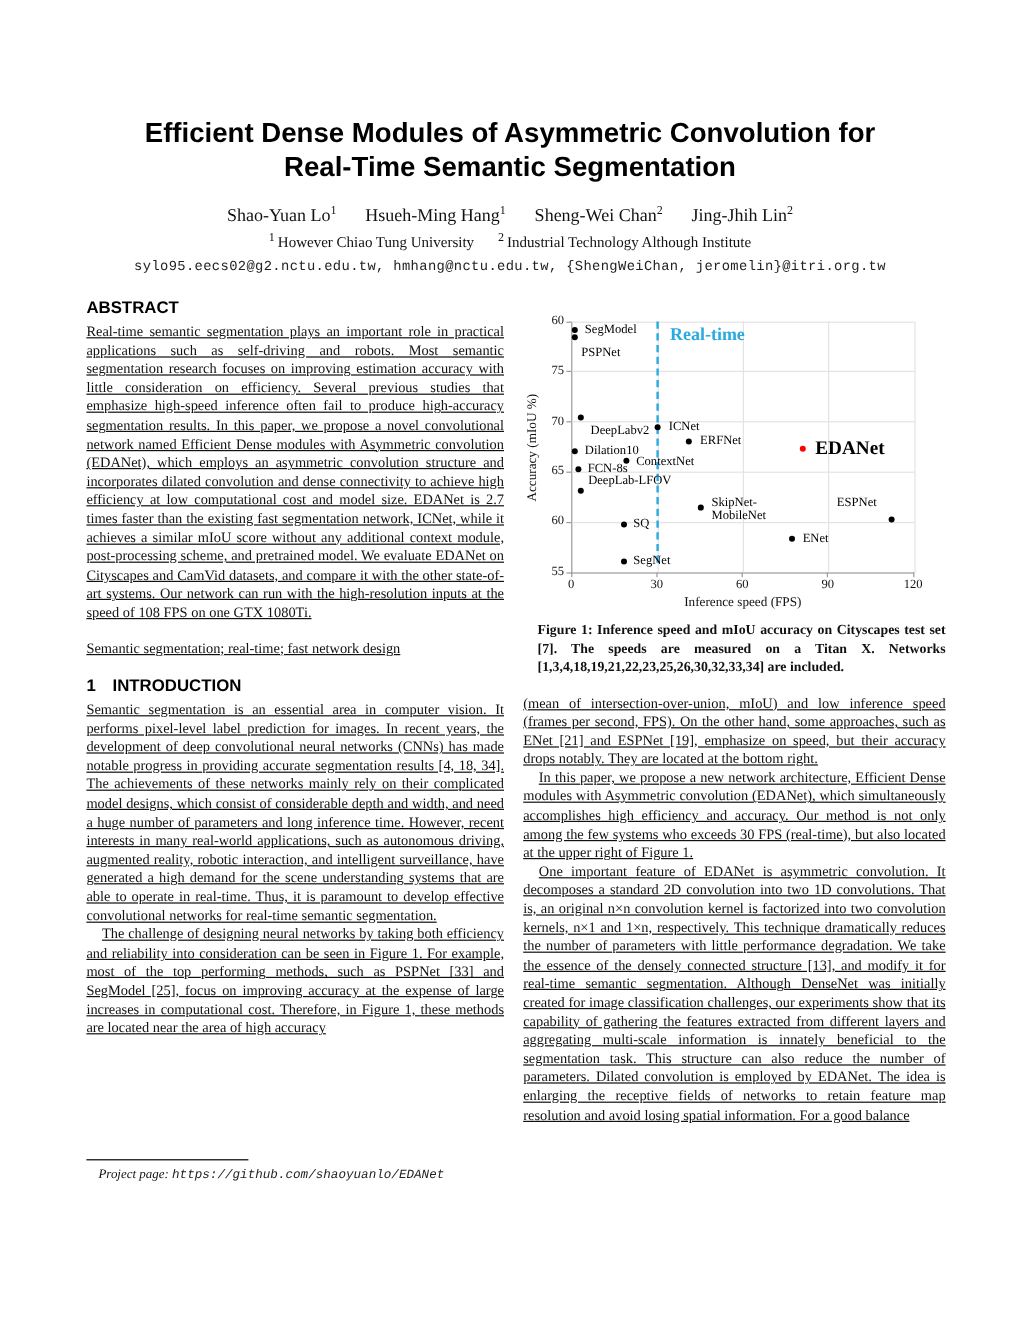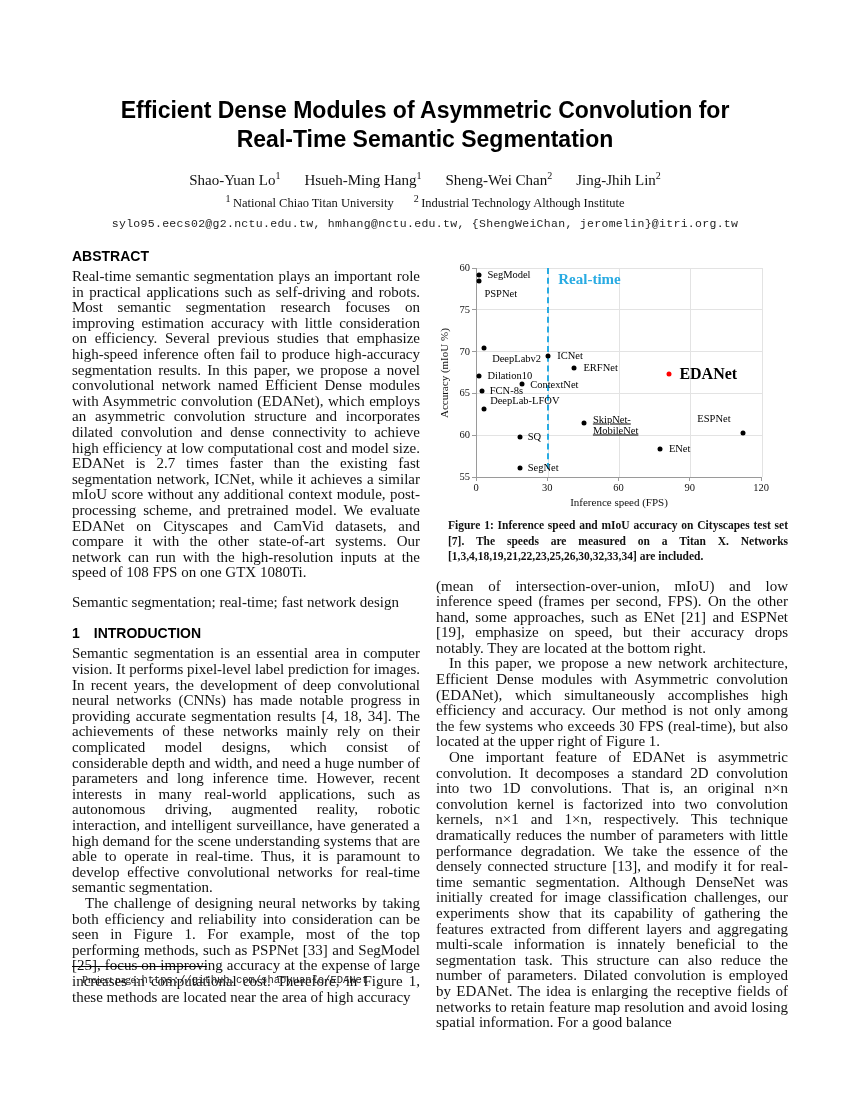--- a/index.html
+++ b/index.html
@@ -16,21 +16,21 @@
   .authors sup, .affils sup { font-size:10px; }
   .affils { margin-top:4px; font-size:12.5px; }
   .affils .affil { margin:0 10px; }
   .emails { margin-top:6px; font-family:"Liberation Mono", monospace; font-size:11.5px; letter-spacing:0.3px; color:#222; }
   
   .col-left  { position:absolute; left:72px;  top:248px; width:348px; }
   .col-right { position:absolute; left:436px; top:248px; width:352px; }
   .sec-heading { font-family:"Liberation Sans", sans-serif; font-weight:bold; font-size:14px; color:#000; margin-bottom:5px; }
   .sec-heading.numbered { margin-top:15px; }
   .sec-heading .hnum { display:inline-block; margin-right:14px; }
-  .body-text { font-size:15px; line-height:15.6px; text-align:justify; }
+  .body-text { font-size:12px; line-height:15.6px; text-align:justify;text-decoration:underline; }
   .indent { text-indent:13px; }
   .keywords-block { margin-top:14px; }
   
   .figure-chart { position:relative; width:352px; height:256px; margin-top:8px; font-family:"Liberation Serif", serif; }
   .chart-plot { position:absolute; left:40px; top:12px; width:286px; height:210px;
                 border-left:1px solid #9a9a9a; border-bottom:1px solid #9a9a9a; }
   .gridline-v { position:absolute; top:0; width:1px; height:100%; background:#e3e3e3; }
   .gridline-h { position:absolute; left:0; height:1px; width:100%; background:#e3e3e3; }
   .rt-line { position:absolute; top:0; height:96%; width:0; border-left:2px dashed #56c1ea; }
   .rt-label { position:absolute; font-weight:bold; font-size:15px; }
@@ -43,35 +43,35 @@
   .xtick-label { position:absolute; width:24px; text-align:center; font-size:10.5px; }
   .ytick-label { position:absolute; width:30px; text-align:right; font-size:10.5px; }
   .xtitle { position:absolute; left:40px; width:286px; top:240px; text-align:center; font-size:11px; }
   .ytitle { position:absolute; left:2px; top:12px; height:210px; writing-mode:vertical-rl; transform:rotate(180deg); 
             display:flex; align-items:center; justify-content:center; font-size:11px; }
   .fig-caption { margin-top:6px; padding-left:12px; font-weight:bold; font-size:11.5px; line-height:15.5px; text-align:justify; }
   .fig-body { margin-top:14px; }
   
   .footnote { position:absolute; left:72px; top:966px; width:348px; font-size:10.8px; }
   .footnote-rule { width:135px; border-top:1px solid #000; margin-bottom:6px; }
-  .footnote-text { padding-left:10px; }
+  .footnote-text { padding-left:10px;font-style:italic; }
   .footnote-url { font-family:"Liberation Mono", monospace; font-size:10.5px; color:#222; }
 </style>
 </head>
 <body>
 
 <div class="page">
 
   <div class="header">
     <div class="title">
       <span>Efficient Dense Modules of Asymmetric Convolution for</span><br>
       <span>Real-Time Semantic Segmentation</span>
     </div>
     <div class="authors"><span class="author"><span>Shao-Yuan Lo</span><sup>1</sup></span><span class="author"><span>Hsueh-Ming Hang</span><sup>1</sup></span><span class="author"><span>Sheng-Wei Chan</span><sup>2</sup></span><span class="author"><span>Jing-Jhih Lin</span><sup>2</sup></span></div>
-    <div class="affils"><span class="affil"><sup>1 </sup><span>National Chiao Titan University</span></span><span class="affil"><sup>2 </sup><span>Industrial Technology Although Institute</span></span></div>
+    <div class="affils"><span class="affil"><sup>1 </sup><span>However Chiao Tung University</span></span><span class="affil"><sup>2 </sup><span>Industrial Technology Although Institute</span></span></div>
     <div class="emails">sylo95.eecs02@g2.nctu.edu.tw, hmhang@nctu.edu.tw, {ShengWeiChan, jeromelin}@itri.org.tw</div>
   </div>
 
   <div class="col-left">
     <div class="sec-heading">ABSTRACT</div>
     <p class="body-text">Real-time semantic segmentation plays an important role in practical applications such as self-driving and robots. Most semantic segmentation research focuses on improving estimation accuracy with little consideration on efficiency. Several previous studies that emphasize high-speed inference often fail to produce high-accuracy segmentation results. In this paper, we propose a novel convolutional network named Efficient Dense modules with Asymmetric convolution (EDANet), which employs an asymmetric convolution structure and incorporates dilated convolution and dense connectivity to achieve high efficiency at low computational cost and model size. EDANet is 2.7 times faster than the existing fast segmentation network, ICNet, while it achieves a similar mIoU score without any additional context module, post-processing scheme, and pretrained model. We evaluate EDANet on Cityscapes and CamVid datasets, and compare it with the other state-of-art systems. Our network can run with the high-resolution inputs at the speed of 108 FPS on one GTX 1080Ti.</p>
 
     <div class="keywords-block">
       <p class="body-text">Semantic segmentation; real-time; fast network design</p>
     </div>
@@ -110,21 +110,21 @@
           <div class="ptlabel" style="left: 106.375px; top: 100.32px;">ERFNet</div>
           <div class="pt" style="left: 2.375px; top: 107.844px; background: rgb(0, 0, 0);"></div>
           <div class="ptlabel" style="left: 10.375px; top: 107.844px;">Dilation10</div>
           <div class="pt" style="left: 45.125px; top: 116.204px; background: rgb(0, 0, 0);"></div>
           <div class="ptlabel" style="left: 53.125px; top: 117.204px;">ContextNet</div>
           <div class="pt" style="left: 4.75px; top: 122.892px; background: rgb(0, 0, 0);"></div>
           <div class="ptlabel" style="left: 12.75px; top: 122.892px;">FCN-8s</div>
           <div class="pt" style="left: 7.125px; top: 141.284px; background: rgb(0, 0, 0);"></div>
           <div class="ptlabel" style="left: 13.125px; top: 133.284px;">DeepLab-LFOV</div>
           <div class="pt" style="left: 106.875px; top: 154.66px; background: rgb(0, 0, 0);"></div>
-          <div class="ptlabel" style="left: 115.875px; top: 156.66px; text-decoration: underline;">SkipNet-
+          <div class="ptlabel" style="left: 115.875px; top: 156.66px;">SkipNet-
 MobileNet</div>
           <div class="pt" style="left: 42.75px; top: 168.872px; background: rgb(0, 0, 0);"></div>
           <div class="ptlabel" style="left: 50.75px; top: 168.872px;">SQ</div>
           <div class="pt" style="left: 266px; top: 164.692px; background: rgb(0, 0, 0);"></div>
           <div class="ptlabel center" style="left: 237px; top: 150.692px;">ESPNet</div>
           <div class="pt" style="left: 182.875px; top: 181.412px; background: rgb(0, 0, 0);"></div>
           <div class="ptlabel" style="left: 191.875px; top: 181.412px;">ENet</div>
           <div class="pt" style="left: 42.75px; top: 199.804px; background: rgb(0, 0, 0);"></div>
           <div class="ptlabel" style="left: 50.75px; top: 199.804px;">SegNet</div>
           <div class="pt" style="left: 192.375px; top: 106.172px; background: rgb(255, 0, 0);"></div>

